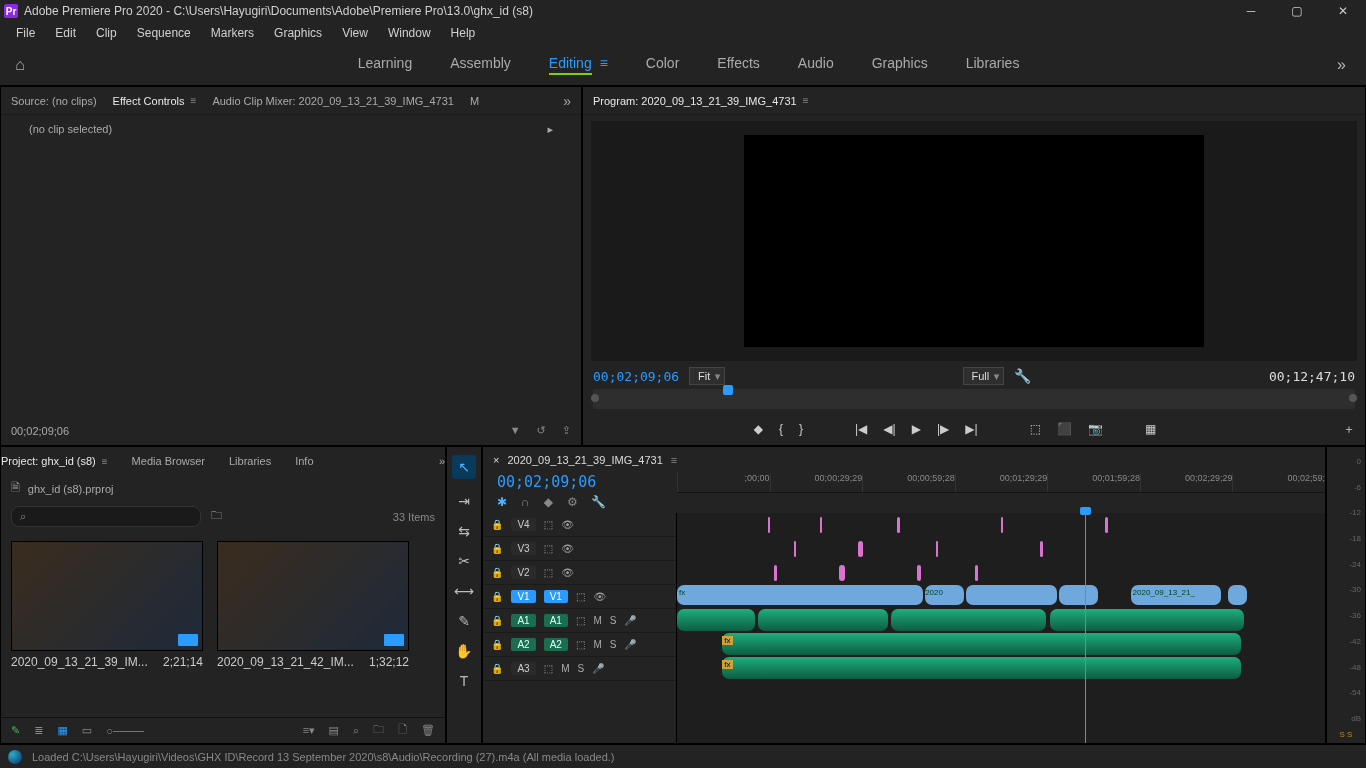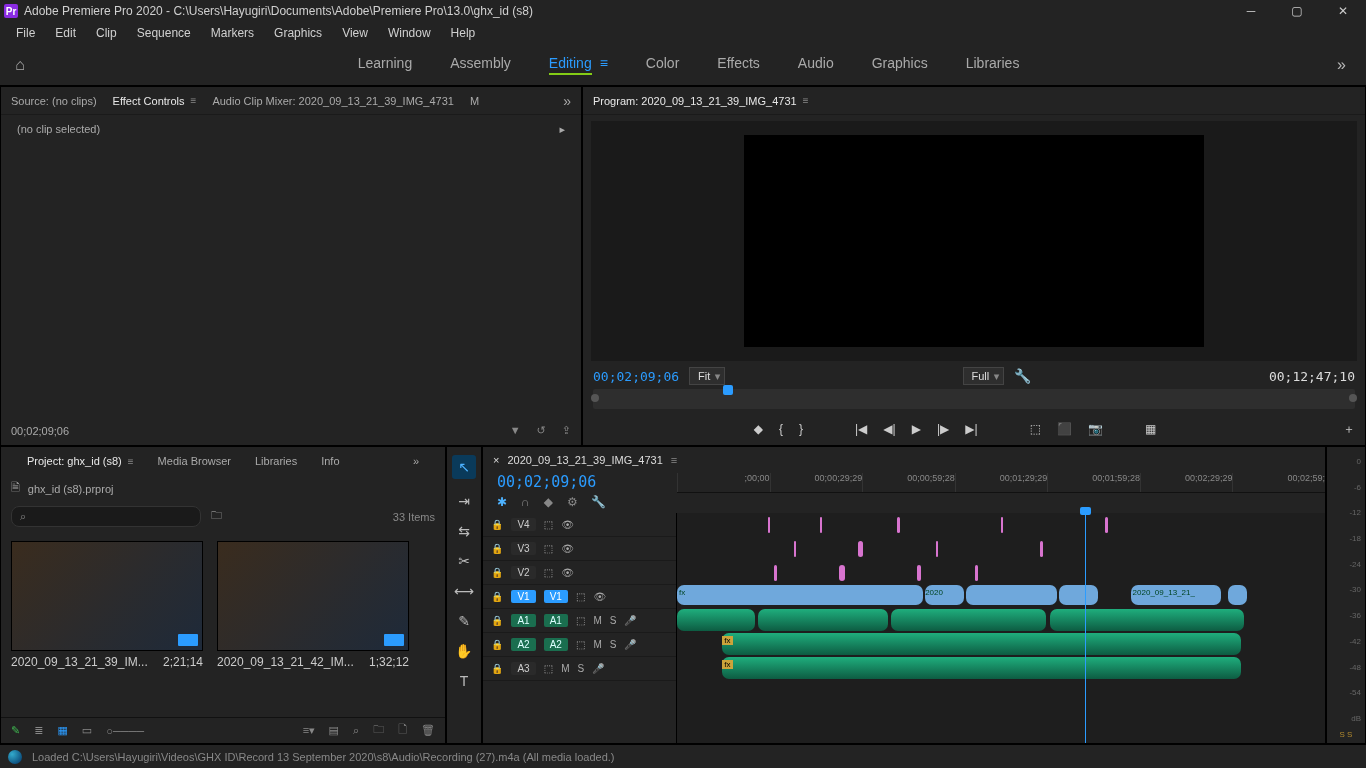--- a/index.html
+++ b/index.html
@@ -17,21 +17,21 @@
 .workspacebar .overflow { margin-right:20px; font-size:16px;}
 
 .mainrow { display:flex; height: 360px; }
 .panel { background:#232323; border:1px solid #000; position:relative;}
 .panel-tabs { height:28px; display:flex; align-items:center; gap:16px; padding:0 10px; font-size:11px; color:#aaa; border-bottom:1px solid #1a1a1a;}
 .panel-tabs .active { color:#e8e8e8; }
 .panel-tabs .hambtn { font-size:10px; color:#888; margin-left:-10px;}
 .panel-tabs .overflow { margin-left:auto; font-size:14px;}
 
 .effectctl { flex: 0 0 582px; height:360px; }
-.effectctl .body { padding:8px 16px; font-size:11px; color:#aaa; display:flex; justify-content:space-between;}
+.effectctl .body { padding:8px 28px; font-size:11px; color:#aaa; display:flex; justify-content:space-between;}
 .effectctl .tc { position:absolute; bottom:8px; left:10px; color:#aaa;}
 .effectctl .icons { position:absolute; bottom:8px; right:10px; display:flex; gap:16px; color:#888;}
 
 .program { flex:1; height:360px; display:flex; flex-direction:column;}
 .program .view { flex:1; background:#1a1a1a; margin:6px 8px; display:flex; align-items:center; justify-content:center;}
 .program .blackframe { width:60%; height:88%; background:#000;}
 .program .tcrow { display:flex; align-items:center; padding:0 10px; gap:10px; font-size:13px;}
 .program .tcrow .tc-left { color:#2b9cff; font-family: "Consolas", monospace;}
 .program .tcrow .select { background:#2e2e2e; border:1px solid #444; padding:2px 14px 2px 8px; font-size:11px; color:#ddd; position:relative;}
 .program .tcrow .select::after{content:"▾"; position:absolute; right:4px; color:#888;}
@@ -40,21 +40,21 @@
 .program .scrub { height:20px; margin:4px 10px; background:#2e2e2e; position:relative; border-radius:2px;}
 .program .scrub .playhead { position:absolute; top:-4px; left:17%; width:10px; height:10px; background:#2b9cff; border-radius:2px;}
 .program .scrub .dot-l,.program .scrub .dot-r{position:absolute;top:5px;width:8px;height:8px;border-radius:50%;background:#555;}
 .program .scrub .dot-l{left:-2px;} .program .scrub .dot-r{right:-2px;}
 .program .transport { height:32px; display:flex; align-items:center; justify-content:center; gap:16px; color:#ccc; font-size:12px;}
 .program .transport .sp{flex:1;}
 .program .transport .plus{margin-right:10px;}
 
 .lowerrow { display:flex; height: 298px;}
 .projectpanel { flex:0 0 446px; background:#232323; border:1px solid #000; position:relative;}
-.projectpanel .tabs2 { height:28px; display:flex; align-items:center; gap:24px; padding:0 26px; font-size:11px; color:#aaa;}
+.projectpanel .tabs2 { height:28px; display:flex; align-items:center; gap:24px; padding:0 0; font-size:11px; color:#aaa;}
 .projectpanel .tabs2 .active{color:#e8e8e8;}
 .projectpanel .tabs2 .overflow{margin-left:auto;}
 .projectpanel .projname { padding:4px 10px; color:#aaa; display:flex; align-items:center; gap:8px;}
 .projectpanel .searchrow { display:flex; align-items:center; padding:4px 10px; gap:10px;}
 .projectpanel .searchrow .search { flex:0 0 190px; background:#1a1a1a; border:1px solid #333; border-radius:8px; padding:3px 8px; color:#888;}
 .projectpanel .searchrow .count { margin-left:auto; color:#888;}
 .projectpanel .thumbs { display:flex; gap:14px; padding:10px;}
 .projectpanel .thumb { width:192px; }
 .projectpanel .thumb .img { width:192px; height:110px; background:linear-gradient(135deg,#3a2c1e,#1e2a3a); position:relative; border:1px solid #000;}
 .projectpanel .thumb .img::after{content:""; position:absolute; bottom:4px; right:4px; width:20px; height:12px; background:#2b9cff; border-radius:1px;}

